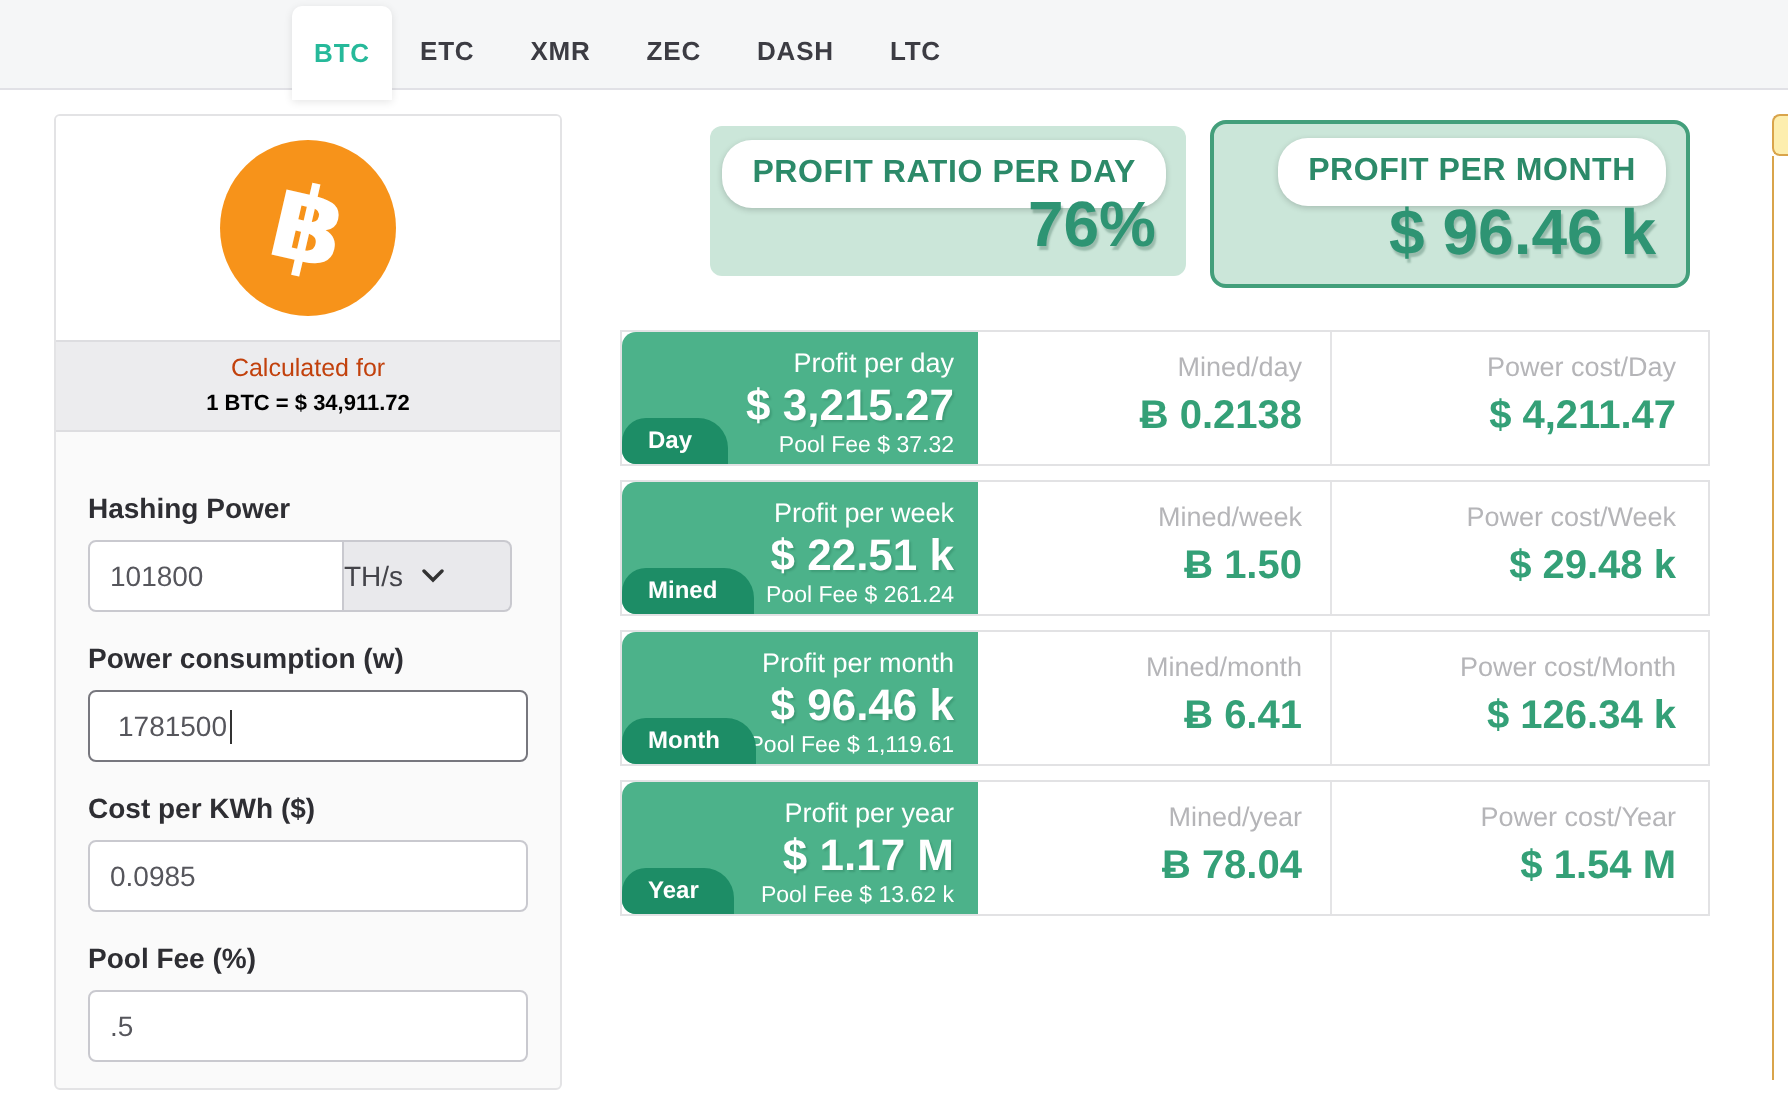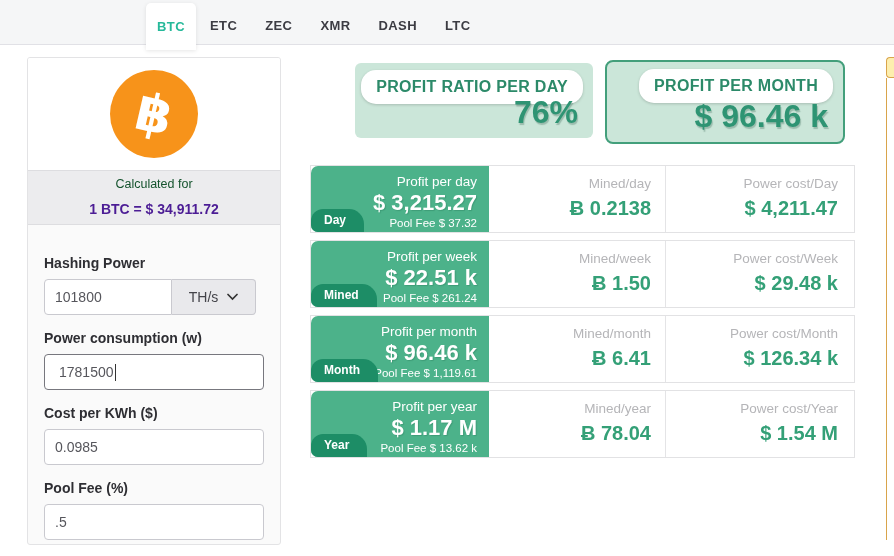--- a/index.html
+++ b/index.html
@@ -16,31 +16,31 @@
                 color:#26b99a; margin-top:3px; height:47px; padding:0 8px;text-align:right; }
 
   
   .calc-panel { position:absolute; left:27px; top:57px; width:254px; height:488px; background:#fafafa;
                 border:1px solid #e3e3e5; border-radius:3px; overflow:hidden; }
   .logo-box { height:112px; background:#fff; display:flex; align-items:center; justify-content:center; }
   .btc-circle { width:88px; height:88px; border-radius:50%; background:#f7931a; display:flex; align-items:center; justify-content:center; }
   .btc-glyph { color:#fff; font-size:52px; font-weight:bold; transform:rotate(13deg); line-height:1; font-family:"DejaVu Sans", sans-serif; }
   .rate-strip { background:#ececee; border-top:1px solid #dddde0; border-bottom:1px solid #dddde0;
                 text-align:center; padding:6px 4px 7px; }
-  .rate-strip .line1 { font-size:12.5px; color:#14532d; }
-  .rate-strip .line2 { font-size:14px; font-weight:bold; color:#4c1d95; margin-top:10px; }
+  .rate-strip .line1 { font-size:12.5px; color:#c2410c; }
+  .rate-strip .line2 { font-size:11px; font-weight:bold; color:#000000; margin-top:5px; }
   .calc-form { padding:8px 16px 0; }
   .field-label { font-size:14px; font-weight:bold; color:#2e2e33; margin:15px 0 8px; }
   .field-label:first-child { margin-top:22px; }
   .tf { height:36px; border:1px solid #c9c9cf; border-radius:4px; background:#fff; width:100%;
         font-size:14px; color:#56565c; padding:0 10px; font-family:"Liberation Sans", sans-serif; }
   .hash-row { display:flex; }
   .hash-row .tf { width:128px; border-radius:4px 0 0 4px; }
   .unit-select { width:84px; height:36px; background:#e9e9ec; border:1px solid #c9c9cf; border-left:none;
-                 border-radius:0 4px 4px 0; display:flex; align-items:center; justify-content:center; gap:9px;
+                 border-radius:0 4px 4px 0; display:flex; align-items:center; justify-content:flex-start; gap:9px;
                  font-size:14px; color:#44444a; cursor:pointer; }
   .fake-input { height:36px; border:1px solid #77777e; border-radius:4px; background:#fff; width:100%;
                 font-size:14px; color:#56565c; padding:0 14px; display:flex; align-items:center; }
   .caret { display:inline-block; width:1px; height:17px; background:#333; margin-left:1px; }
 
   
   .badge { position:absolute; background:#cbe6d9; border-radius:6px; }
   .badge-1 { left:355px; top:63px; width:238px; height:75px; }
   .badge-2 { left:605px; top:60px; width:240px; height:84px; border:2px solid #439f7b; border-radius:8px; }
   .badge-pill { position:absolute; top:7px; right:10px; background:#ffffff; border-radius:15px; padding:8px 15px;
@@ -73,22 +73,22 @@
 </head>
 <body>
 
 <div class="screen">
 
   <div class="navbar"></div>
   <div class="app-title">Currency</div>
   <div class="tabs">
     <div class="tab active">BTC</div>
     <div class="tab">ETC</div>
+    <div class="tab">XMR</div>
     <div class="tab">ZEC</div>
-    <div class="tab">XMR</div>
     <div class="tab">DASH</div>
     <div class="tab">LTC</div>
   </div>
 
   <div class="calc-panel">
     <div class="logo-box">
       <div class="btc-circle">
         <span class="btc-glyph">฿</span>
       </div>
     </div>

